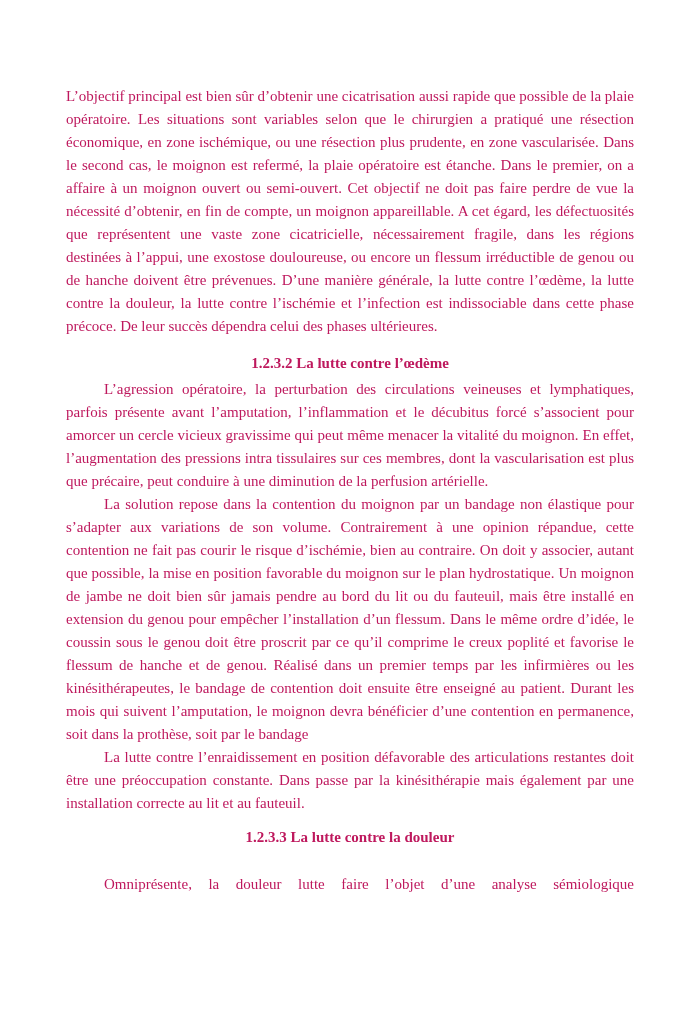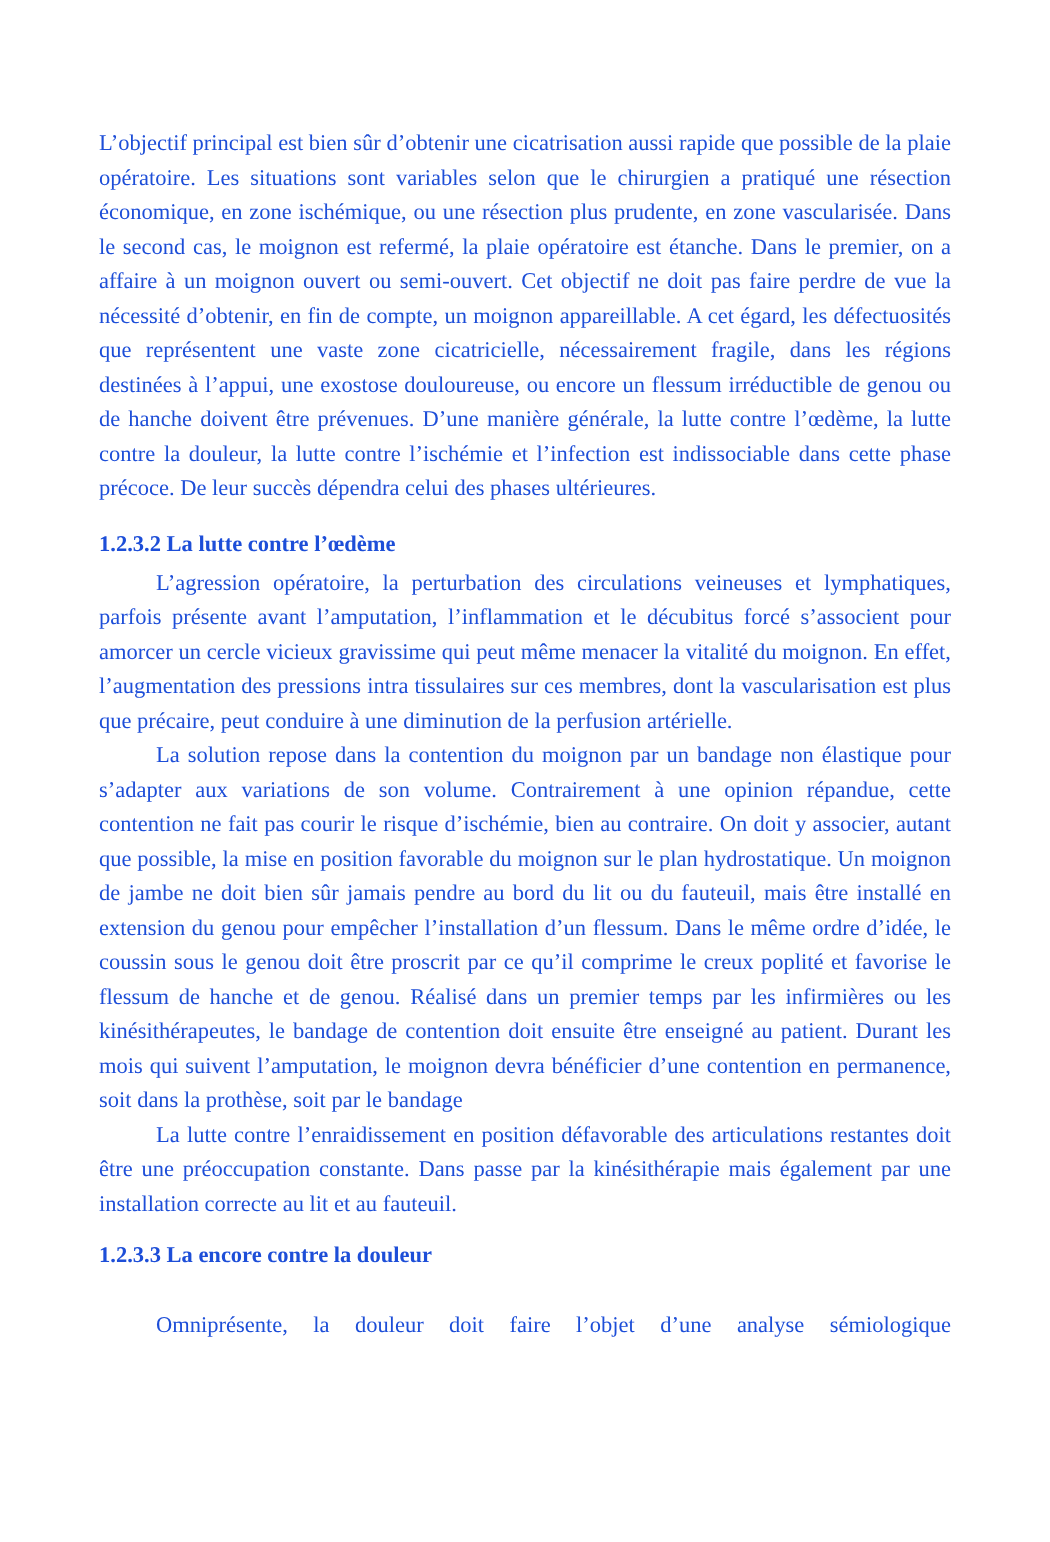--- a/index.html
+++ b/index.html
@@ -5,21 +5,21 @@
   html, body {
     margin: 0;
     padding: 0;
     background: #ffffff;
   }
   .page {
     position: relative;
     width: 700px;
     height: 1028px;
     background: #ffffff;
-    color: #1d4ed8;
+    color: #be185d;
     font-family: "Liberation Serif", "DejaVu Serif", serif;
     font-size: 15px;
     line-height: 23px;
     overflow: hidden;
     box-sizing: border-box;
   }
   .content {
     position: absolute;
     top: 85px;
     left: 66px;
@@ -34,21 +34,21 @@
     font-family: Liberation Serif, serif;
   }
   .para.justify-last {
     text-align-last: justify;
   }
   .heading {
     margin: 14px 0 3px 0;
     font-size: 15px;
     font-weight: bold;
     line-height: 23px;
-    text-align: left;
+    text-align: center;
   }
   .heading.spaced-after {
     margin: 11px 0 24px 0;
   }
   .page-number {
     position: absolute;
     top: 922px;
     left: 0;
     width: 700px;
     text-align: center;
@@ -65,19 +65,19 @@
     <p class="para">L’objectif principal est bien sûr d’obtenir une cicatrisation aussi rapide que possible de la plaie opératoire. Les situations sont variables selon que le chirurgien a pratiqué une résection économique, en zone ischémique, ou une résection plus prudente, en zone vascularisée. Dans le second cas, le moignon est refermé, la plaie opératoire est étanche. Dans le premier, on a affaire à un moignon ouvert ou semi-ouvert. Cet objectif ne doit pas faire perdre de vue la nécessité d’obtenir, en fin de compte, un moignon appareillable. A cet égard, les défectuosités que représentent une vaste zone cicatricielle, nécessairement fragile, dans les régions destinées à l’appui, une exostose douloureuse, ou encore un flessum irréductible de genou ou de hanche doivent être prévenues. D’une manière générale, la lutte contre l’œdème, la lutte contre la douleur, la lutte contre l’ischémie et l’infection est indissociable dans cette phase précoce. De leur succès dépendra celui des phases ultérieures.</p>
 
     <h2 class="heading">1.2.3.2 La lutte contre l’œdème</h2>
 
     <p class="para indent">L’agression opératoire, la perturbation des circulations veineuses et lymphatiques, parfois présente avant l’amputation, l’inflammation et le décubitus forcé s’associent pour amorcer un cercle vicieux gravissime qui peut même menacer la vitalité du moignon. En effet, l’augmentation des pressions intra tissulaires sur ces membres, dont la vascularisation est plus que précaire, peut conduire à une diminution de la perfusion artérielle.</p>
 
     <p class="para indent">La solution repose dans la contention du moignon par un bandage non élastique pour s’adapter aux variations de son volume. Contrairement à une opinion répandue, cette contention ne fait pas courir le risque d’ischémie, bien au contraire. On doit y associer, autant que possible, la mise en position favorable du moignon sur le plan hydrostatique. Un moignon de jambe ne doit bien sûr jamais pendre au bord du lit ou du fauteuil, mais être installé en extension du genou pour empêcher l’installation d’un flessum. Dans le même ordre d’idée, le coussin sous le genou doit être proscrit par ce qu’il comprime le creux poplité et favorise le flessum de hanche et de genou. Réalisé dans un premier temps par les infirmières ou les kinésithérapeutes, le bandage de contention doit ensuite être enseigné au patient. Durant les mois qui suivent l’amputation, le moignon devra bénéficier d’une contention en permanence, soit dans la prothèse, soit par le bandage</p>
 
     <p class="para indent">La lutte contre l’enraidissement en position défavorable des articulations restantes doit être une préoccupation constante. Dans passe par la kinésithérapie mais également par une installation correcte au lit et au fauteuil.</p>
 
-    <h2 class="heading spaced-after">1.2.3.3 La encore contre la douleur</h2>
+    <h2 class="heading spaced-after">1.2.3.3 La lutte contre la douleur</h2>
 
-    <p class="para indent justify-last">Omniprésente, la douleur doit faire l’objet d’une analyse sémiologique</p>
+    <p class="para indent justify-last">Omniprésente, la douleur lutte faire l’objet d’une analyse sémiologique</p>
 
   </div>
 
 </div>
 
 </body></html>

